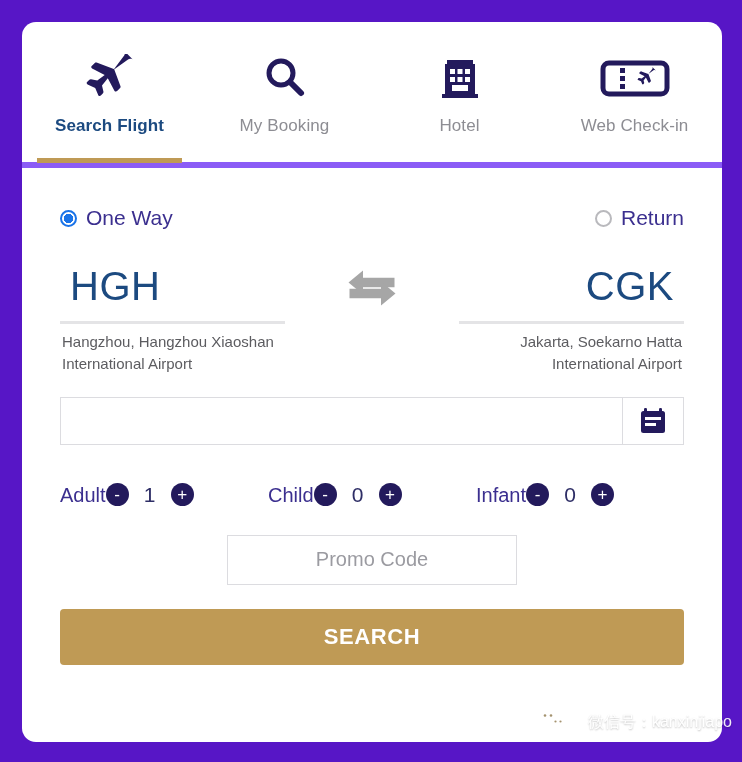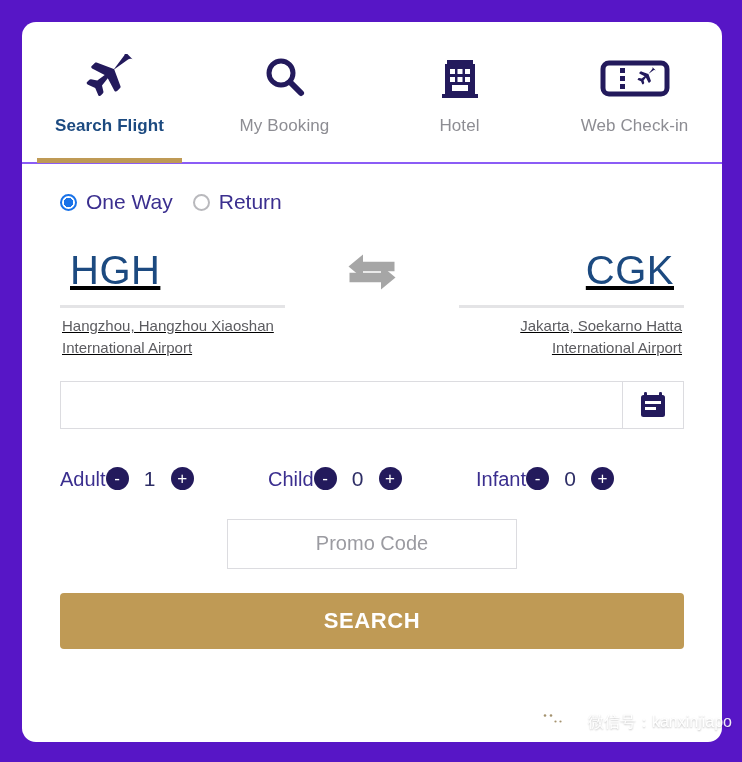--- a/index.html
+++ b/index.html
@@ -22,21 +22,21 @@
     height: 720px;
     background: #ffffff;
     border-radius: 14px;
     overflow: hidden;
   }
 
   
   #tab-bar {
     display: flex;
     height: 140px;
-    border-bottom: 2px solid #8b5cf6;
+    border-bottom: 6px solid #8b5cf6;
     position: relative;
   }
   .tab {
     flex: 1;
     display: flex;
     flex-direction: column;
     align-items: center;
     justify-content: flex-start;
     padding-top: 26px;
     cursor: pointer;
@@ -70,22 +70,23 @@
 
   
   #form-body {
     padding: 0 38px;
   }
 
   
   #trip-type-row {
     display: flex;
     align-items: center;
-    margin-top: 26px;
+    margin-top: 38px;
     gap: 20px;
+    justify-content: space-between;
   }
   .radio-option {
     display: flex;
     align-items: center;
     gap: 9px;
     cursor: pointer;
   }
   .radio-mark {
     width: 17px;
     height: 17px;
@@ -105,21 +106,20 @@
   }
 
   
   #route-row {
     display: flex;
     align-items: flex-start;
     margin-top: 22px;
   }
   .airport-col {
     width: 225px;
-    text-decoration: underline;
   }
   .airport-code-box {
     height: 72px;
     display: flex;
     align-items: center;
     border-bottom: 3px solid #e4e4e6;
     padding: 0 10px;
     box-sizing: border-box;
     cursor: pointer;
   }

